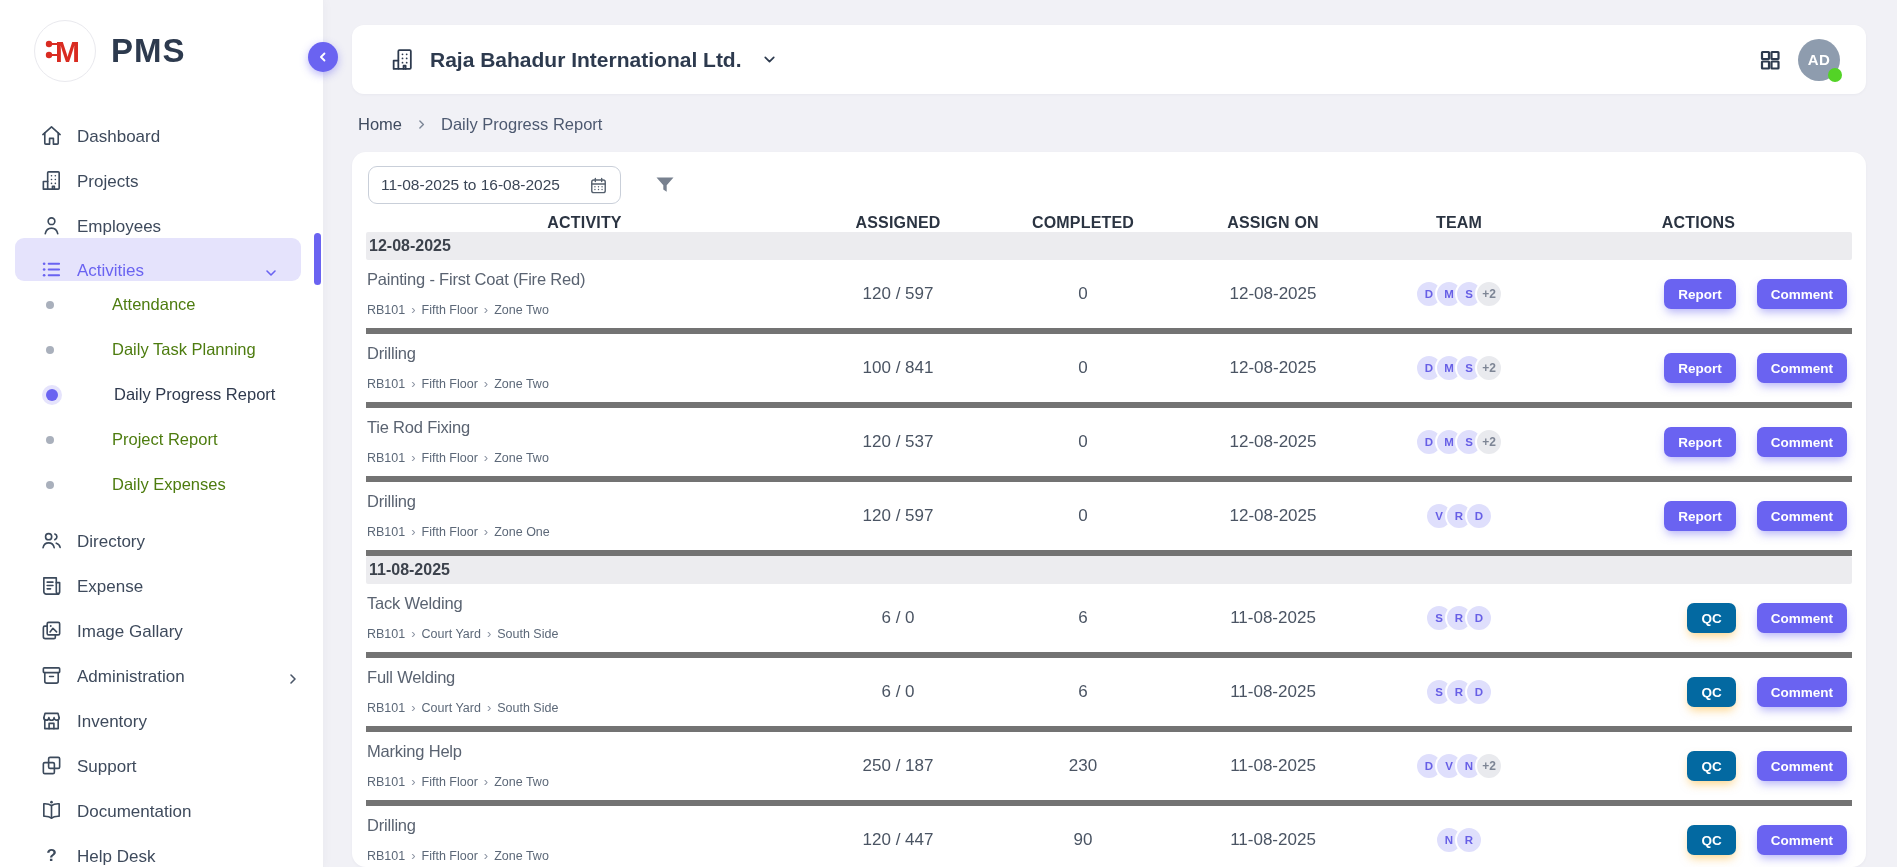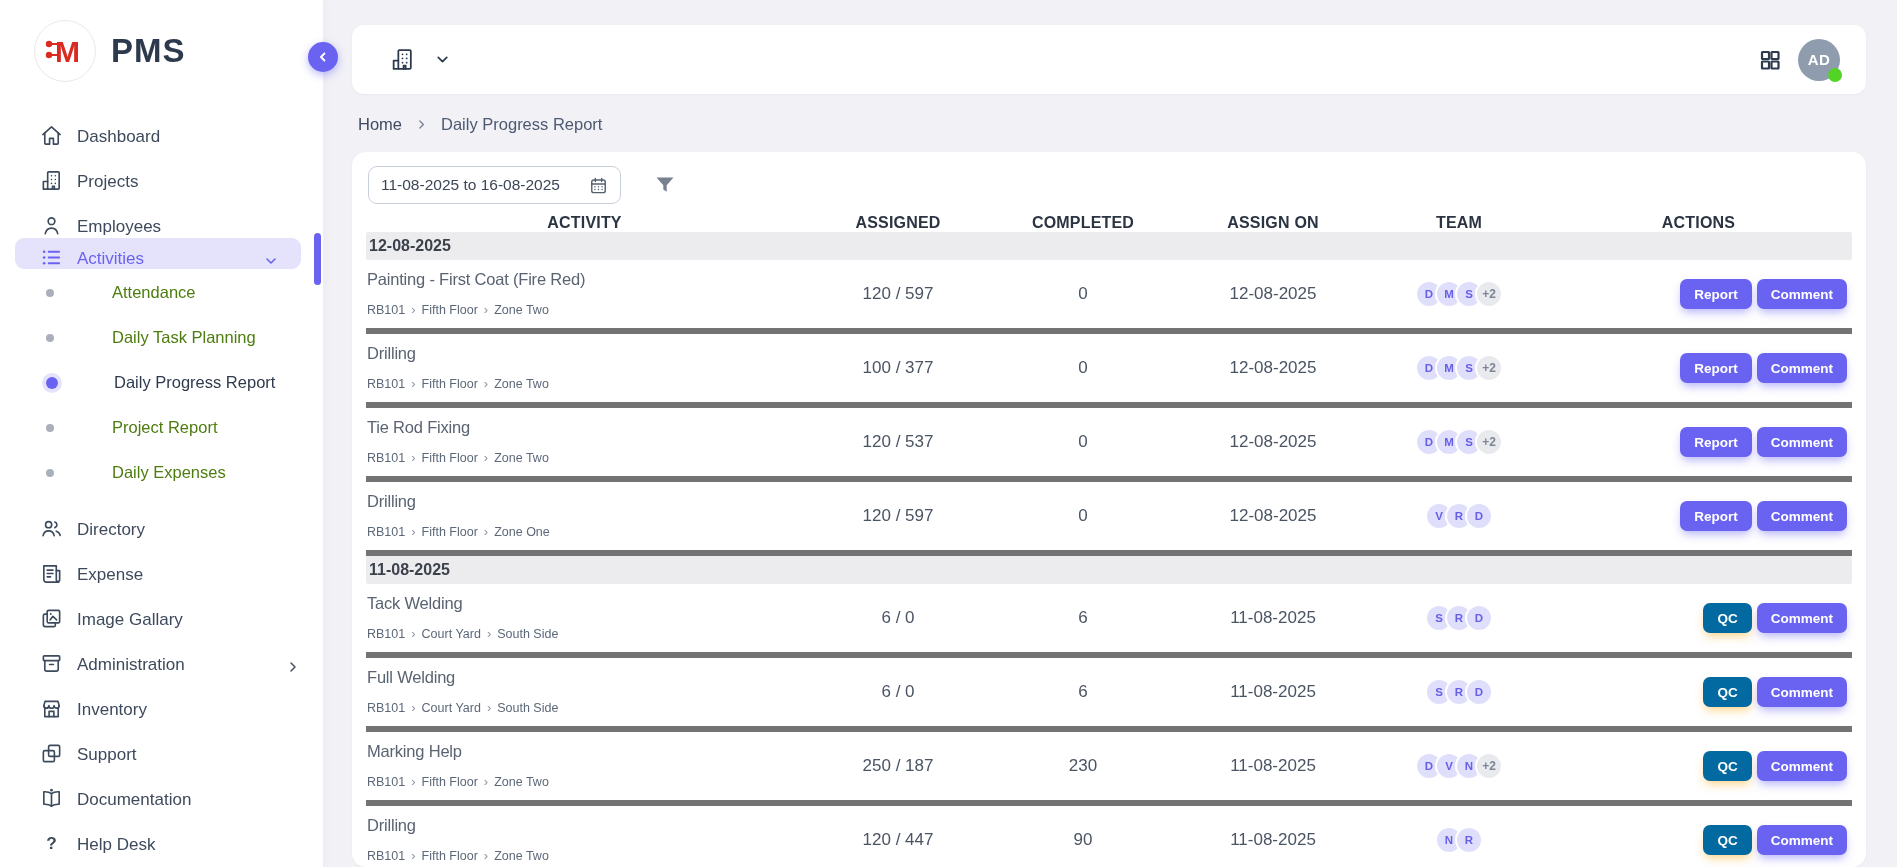--- a/index.html
+++ b/index.html
@@ -14,21 +14,21 @@
   .logo-circle { width:62px; height:62px; border-radius:50%; border:1px solid #e9e9ee; background:#fff;
                  display:flex; align-items:center; justify-content:center; }
   .logo-text { font-size:33px; font-weight:800; color:#2d3a4e; letter-spacing:1px; }
   .nav { margin-top:6px; }
   .nav-item { height:45px; display:flex; align-items:flex-end; gap:14px; padding:0 22px 0 40px;
               font-size:17px; color:#3e4a5c; cursor:pointer; position:relative; }
   .nav-icon { width:23px; height:23px; display:inline-flex; color:#3c4a5c; flex:none; }
   .nav-icon svg { width:100%; height:100%; }
   .nav-chevron { width:16px; height:16px; margin-left:auto; display:inline-flex; color:#4a5668; }
   .nav-chevron svg { width:100%; height:100%; }
-  .nav-item.active { margin:1px 22px 1px 15px; padding-left:25px; height:31px; background:#e5e3fc;
+  .nav-item.active { margin:1px 22px 1px 15px; padding-left:25px; height:43px; background:#e5e3fc;
                      border-radius:9px; color:#6a63f1; }
   .nav-item.active .nav-icon, .nav-item.active .nav-chevron { color:#6a63f1; }
   .active-indicator { position:absolute; right:-20px; top:-5px; width:7px; height:52px;
                       background:#6a63f1; border-radius:6px; }
   .nav-sub { height:45px; display:flex; align-items:center; padding-left:46px; cursor:pointer; }
   .sub-dot { width:8px; height:8px; border-radius:50%; background:#a9b0bc; flex:none; }
   .sub-dot.on { width:12px; height:12px; background:#6a63f1; box-shadow:0 0 0 4px #e5e3fc; }
   .nav-sub .sub-label { margin-left:58px; font-size:16.5px; color:#4d7c0f; }
   .nav-sub.active .sub-label { margin-left:56px; color:#2f3a4e; }
 
@@ -84,21 +84,21 @@
   .act-title { font-size:16.5px; color:#5a6371; letter-spacing:-.2px; }
   .act-path { font-size:12.5px; color:#5c6878; display:flex; align-items:center; }
   .path-sep { color:#8b93a2; font-size:13px; margin:0 6px; }
   .cell { text-align:center; font-size:17px; color:#4a5463; }
   .cell.team { display:flex; align-items:center; justify-content:center; }
   .chip { width:28px; height:28px; min-width:28px; border-radius:50%; background:#dfdffc; color:#675fe6;
           font-size:11.5px; font-weight:700; display:inline-flex; align-items:center; justify-content:center;
           border:2px solid #fff; cursor:pointer; }
   .chip + .chip { margin-left:-8px; }
   .chip.more { background:#e9eaee; color:#7d8595; font-size:12px; }
-  .cell.actions { display:flex; gap:5px; justify-content:flex-end; align-items:flex-end; padding-right:5px; }
+  .cell.actions { display:flex; gap:21px; justify-content:flex-end; align-items:flex-end; padding-right:5px; }
   .btn { height:30px; border:none; border-radius:7px; color:#fff; font-weight:700; font-size:13.5px;
          padding:0 14px; cursor:pointer; font-family:"Liberation Sans", sans-serif; }
   .btn.indigo { background:#6a63f1; box-shadow:0 5px 10px -2px rgba(106,99,241,.5); }
   .btn.amber { background:#0369a1; box-shadow:0 5px 10px -2px rgba(252,170,18,.5); }
 </style>
 </head>
 <body>
 
 <div class="app">
 
@@ -280,20 +280,21 @@
     <header class="topbar">
       <div class="company">
         <span class="company-icon">
           <svg viewBox="0 0 24 24" fill="none" stroke="currentColor" stroke-width="1.7" stroke-linecap="round" stroke-linejoin="round">
             <rect x="8" y="3" width="12" height="18" rx="1"></rect>
             <path d="M8 21H3.5v-8H8"></path>
             <path d="M12 7h.01M16 7h.01M12 11h.01M16 11h.01M12 15h.01M16 15h.01"></path>
             <path d="M13 21v-3h2v3"></path>
           </svg>
         </span>
+        <span class="company-name">Raja Bahadur International Ltd.</span>
         <span class="chev-down">
           <svg viewBox="0 0 24 24" fill="none" stroke="currentColor" stroke-width="2.4" stroke-linecap="round" stroke-linejoin="round">
               <path d="M6 9l6 6 6-6"></path>
             </svg>
         </span>
       </div>
       <div class="topbar-right">
         <button class="apps-btn">
           <svg viewBox="0 0 24 24" fill="none" stroke="currentColor" stroke-width="2.2">
             <rect x="4" y="4" width="7" height="7" rx="0.5"></rect>
@@ -377,21 +378,21 @@
             <div class="cell-activity">
               <div class="act-title">Drilling</div>
               <div class="act-path">
                 <span class="path-seg">RB101</span>
                 <span class="path-sep">›</span>
                 <span class="path-seg">Fifth Floor</span>
                 <span class="path-sep">›</span>
                 <span class="path-seg">Zone Two</span>
               </div>
             </div>
-            <div class="cell">100 / 377</div>
+            <div class="cell">100 / 841</div>
             <div class="cell">0</div>
             <div class="cell">12-08-2025</div>
             <div class="cell team">
               <span class="chip">D</span>
               <span class="chip">M</span>
               <span class="chip">S</span>
               <span class="chip more">+2</span>
             </div>
             <div class="cell actions">
               <button class="btn indigo">Report</button>

